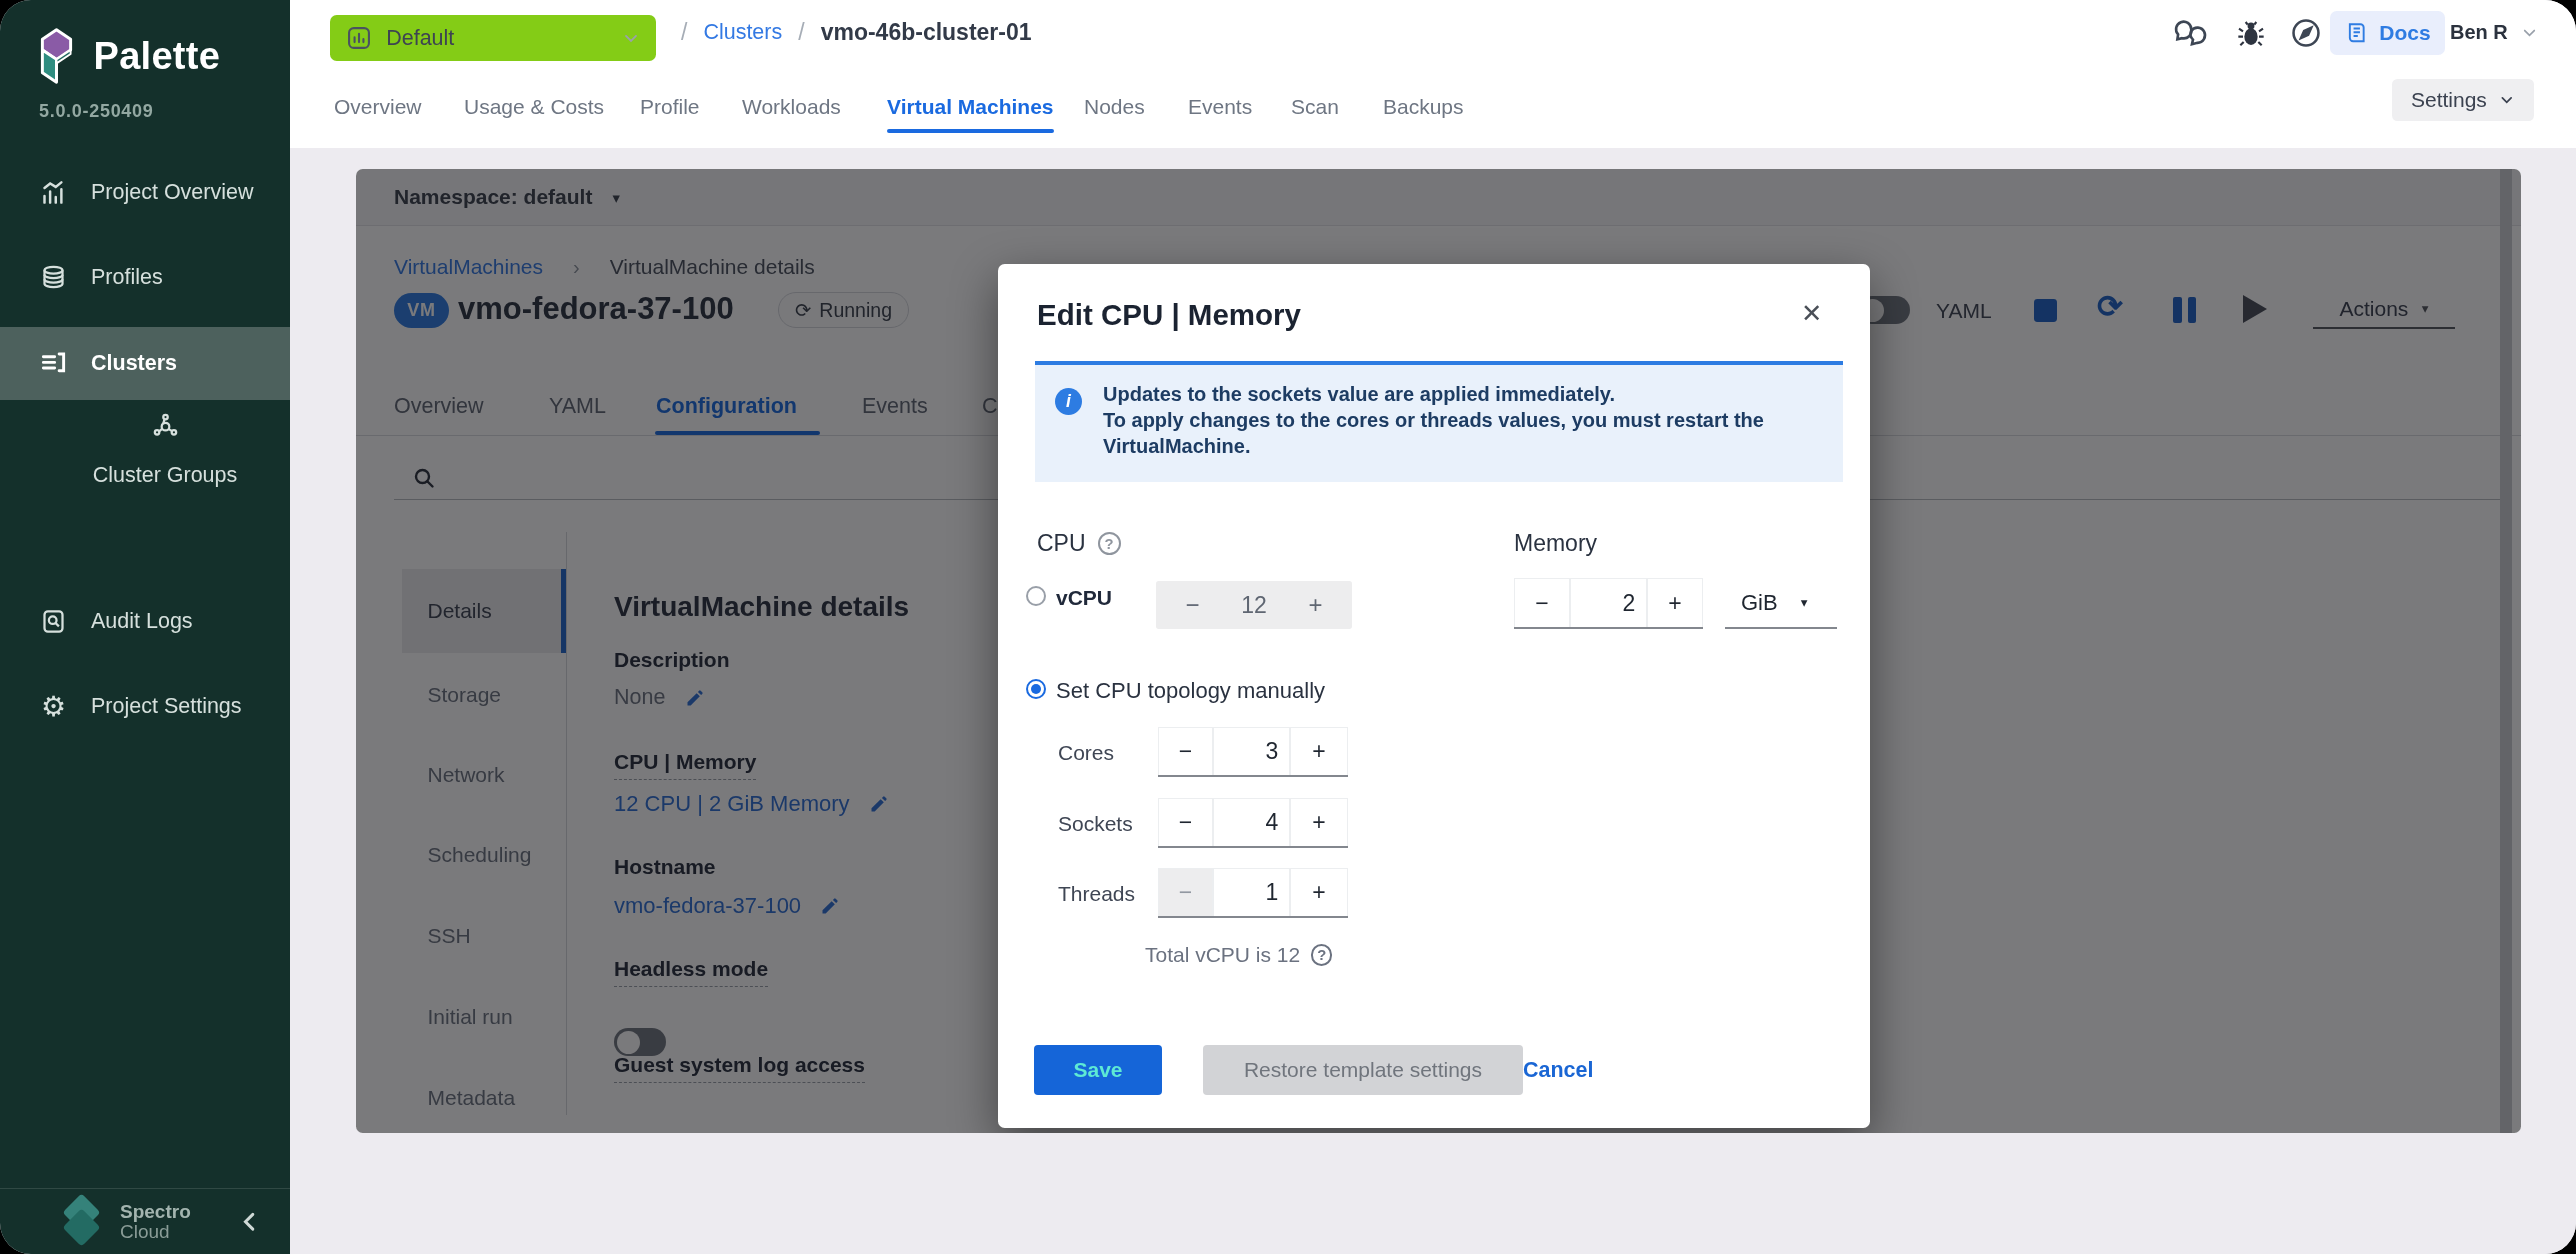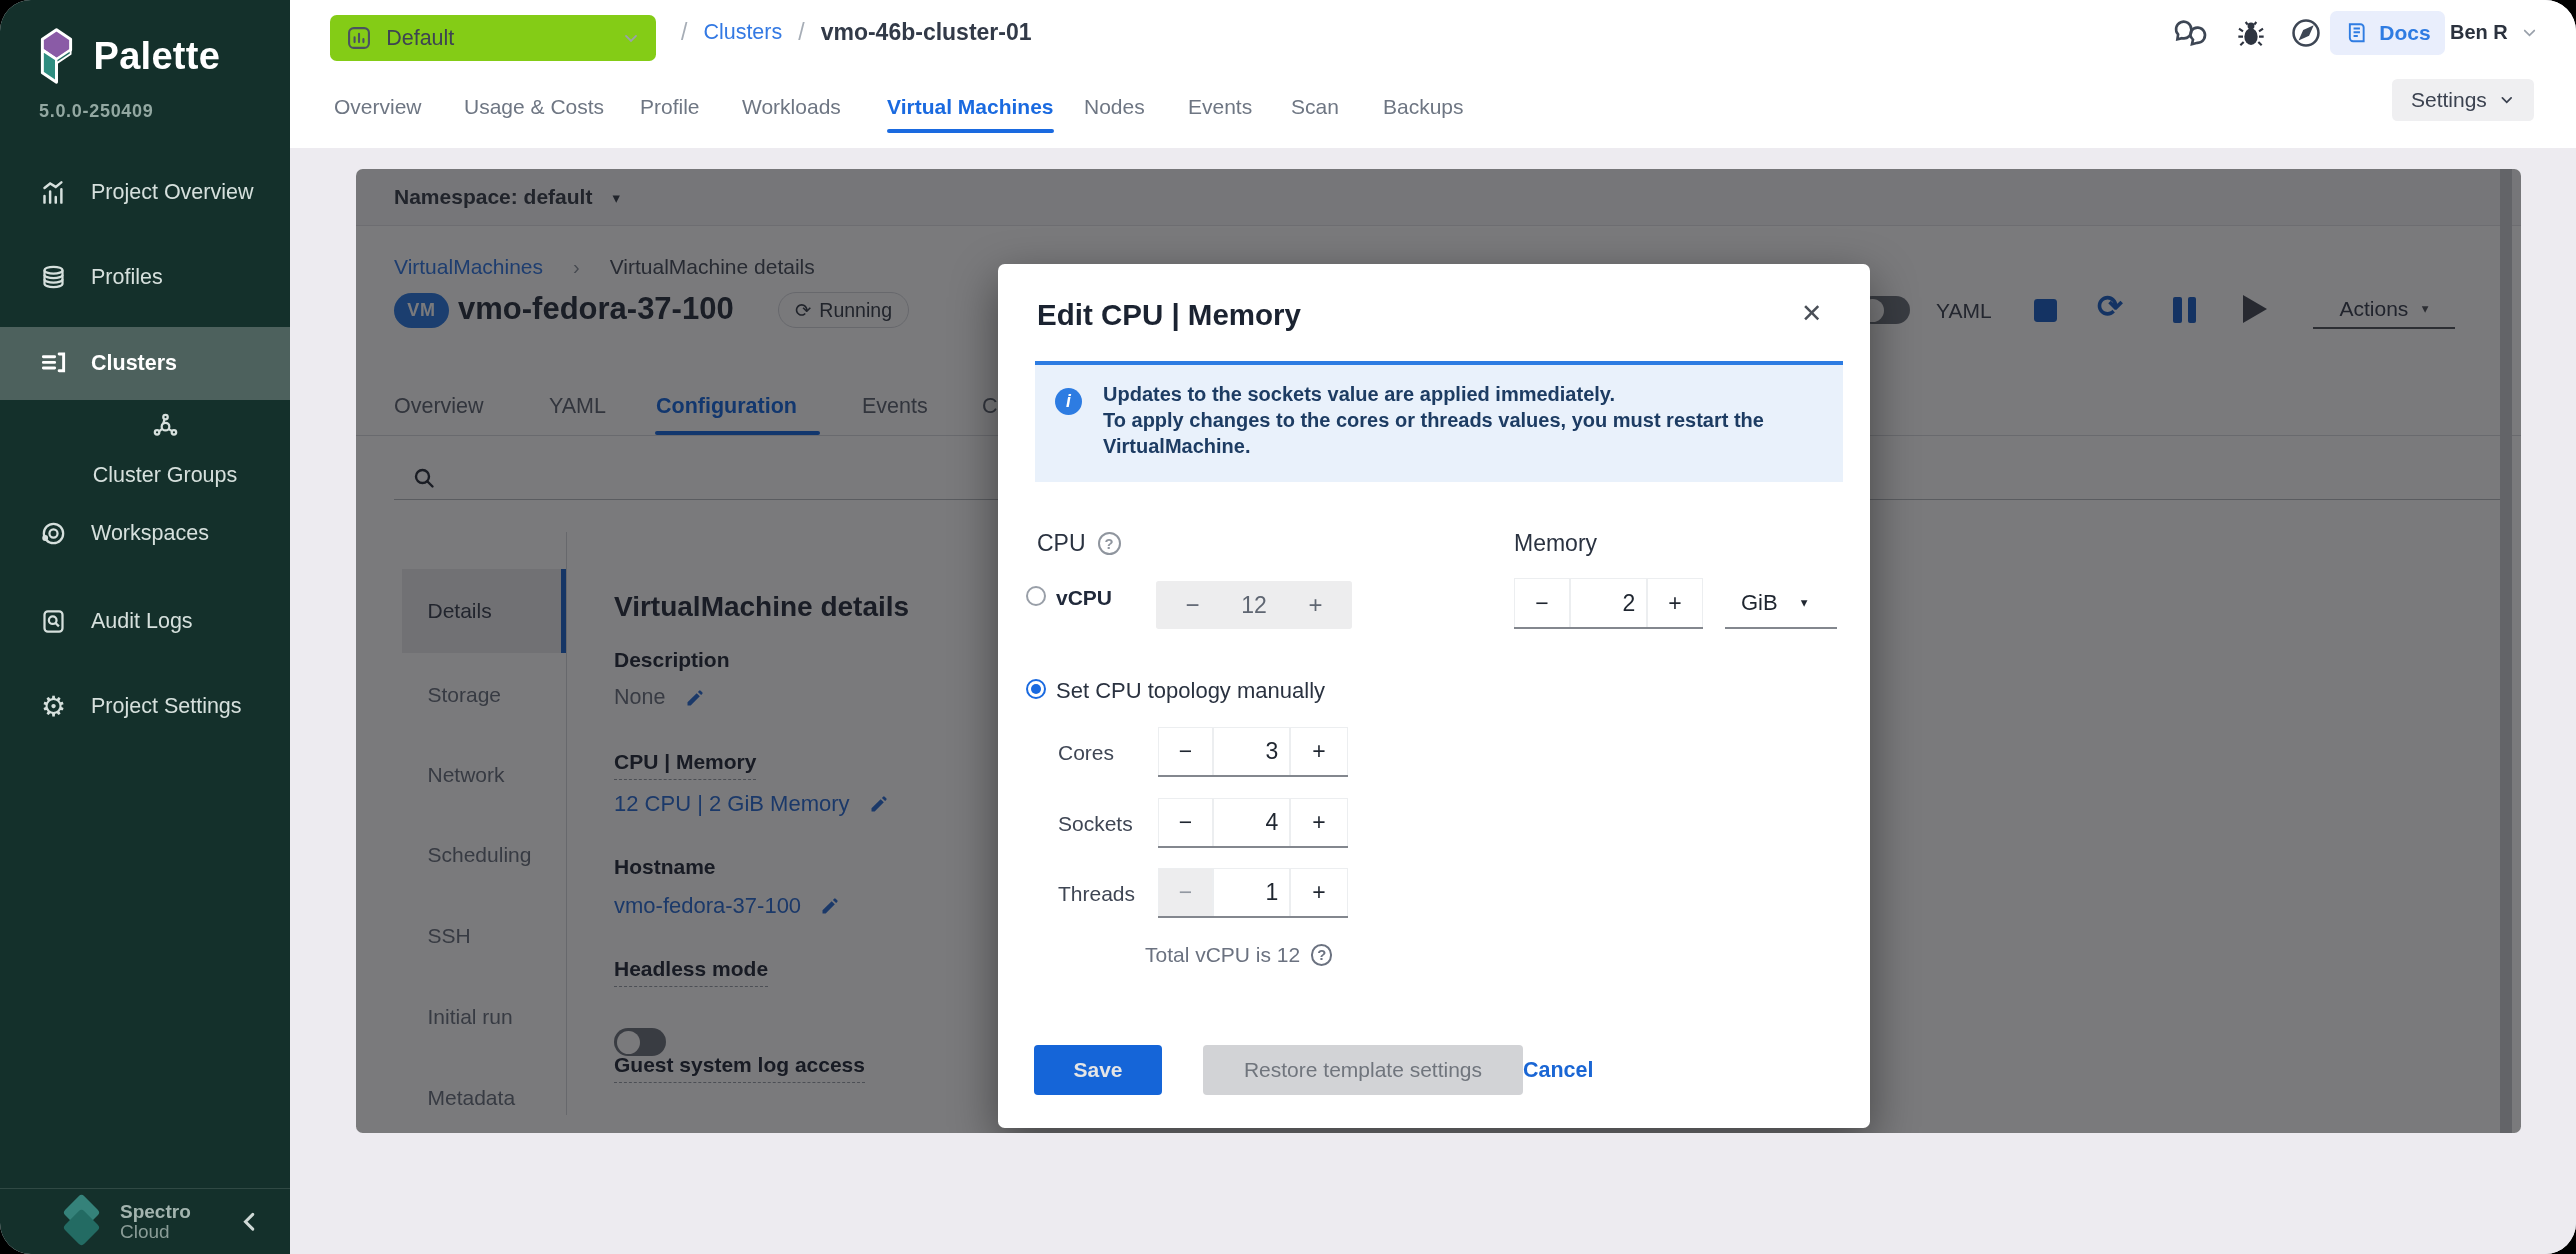--- a/index.html
+++ b/index.html
@@ -103,21 +103,21 @@
   .stepper-dis .val{font-size:23px;}
   .stepper{display:flex;border-bottom:2px solid #83878e;box-sizing:border-box;}
   .cell{display:flex;align-items:center;justify-content:center;background:#fff;border:0.7px solid #eceef0;
     border-bottom:none;box-sizing:border-box;font-size:23px;color:#1f2630;}
   .cell.sgn{cursor:pointer;font-weight:500;}
   .cell.val{justify-content:flex-end;padding-right:10.7px;}
   .cell.dis{background:#ededee;color:#9298a1;}
   .topo-label{color:#3f4654;font-size:21px;}
   .total-text{color:#6b7280;font-size:21px;}
   .btn-save{left:36px;top:781px;width:128px;height:50px;background:#1565d8;border-radius:4px;
-    justify-content:center;color:#e5e5e5;font-size:21px;font-weight:600;cursor:pointer;}
+    justify-content:center;color:#5eead4;font-size:21px;font-weight:600;cursor:pointer;}
   .btn-restore{left:173px;top:781px;width:320px;height:50px;background:#d2d3d6;border-radius:4px;
     justify-content:center;color:#70757d;font-size:21px;cursor:pointer;margin-left:32px;}
   .btn-cancel{left:525px;top:781px;height:50px;color:#1a66d4;font-size:21.5px;font-weight:600;cursor:pointer;}
   
   .stop-sq{width:23px;height:23px;background:#1d63c8;border-radius:3.4px;cursor:pointer;}
   .pause-bars{display:flex;gap:6px;cursor:pointer;}
   .pause-bars div{width:8.7px;height:25.5px;background:#1d63c8;border-radius:2px;}
   .play-tri{width:0;height:0;border-top:14.8px solid transparent;border-bottom:14.8px solid transparent;
     border-left:24px solid #474d58;cursor:pointer;}
   .refresh-glyph{font-size:31px;font-weight:700;line-height:1;cursor:pointer;}
@@ -165,28 +165,20 @@
     </div>
     <div class="ab side-item" style="top:412px;flex-direction:column;">
       <svg width="27" height="27" viewBox="0 0 24 24" fill="none" stroke="currentColor" stroke-width="2">
         <circle cx="12" cy="13" r="3.4"></circle>
           <circle cx="4.5" cy="18" r="2"></circle>
           <circle cx="12" cy="4.5" r="2"></circle>
           <circle cx="19.5" cy="18" r="2"></circle>
         <path d="M10 10.5l1-3.8M14.5 15l3.4 2M9.3 14.8l-3 2.4"></path>
       </svg>
       <span>Cluster Groups</span>
-    </div>
-    <div class="ab side-item" style="top:497px;">
-      <svg width="27" height="27" viewBox="0 0 24 24" fill="none" stroke="currentColor" stroke-width="2">
-        <circle cx="12" cy="12" r="3.6"></circle>
-          <circle cx="12" cy="12" r="8.6"></circle>
-          <circle cx="4.6" cy="16" r="1.6" fill="currentColor"></circle>
-      </svg>
-      <span>Workspaces</span>
     </div>
     <div class="ab side-item" style="top:585px;">
       <svg width="27" height="27" viewBox="0 0 24 24" fill="none" stroke="currentColor" stroke-width="2">
         <rect x="4" y="3" width="16" height="18" rx="3"></rect>
           <circle cx="11.3" cy="10.8" r="3.4"></circle>
           <path d="M13.8 13.3l3 3"></path>
       </svg>
       <span>Audit Logs</span>
     </div>
     <div class="ab side-item" style="top:670px;">

